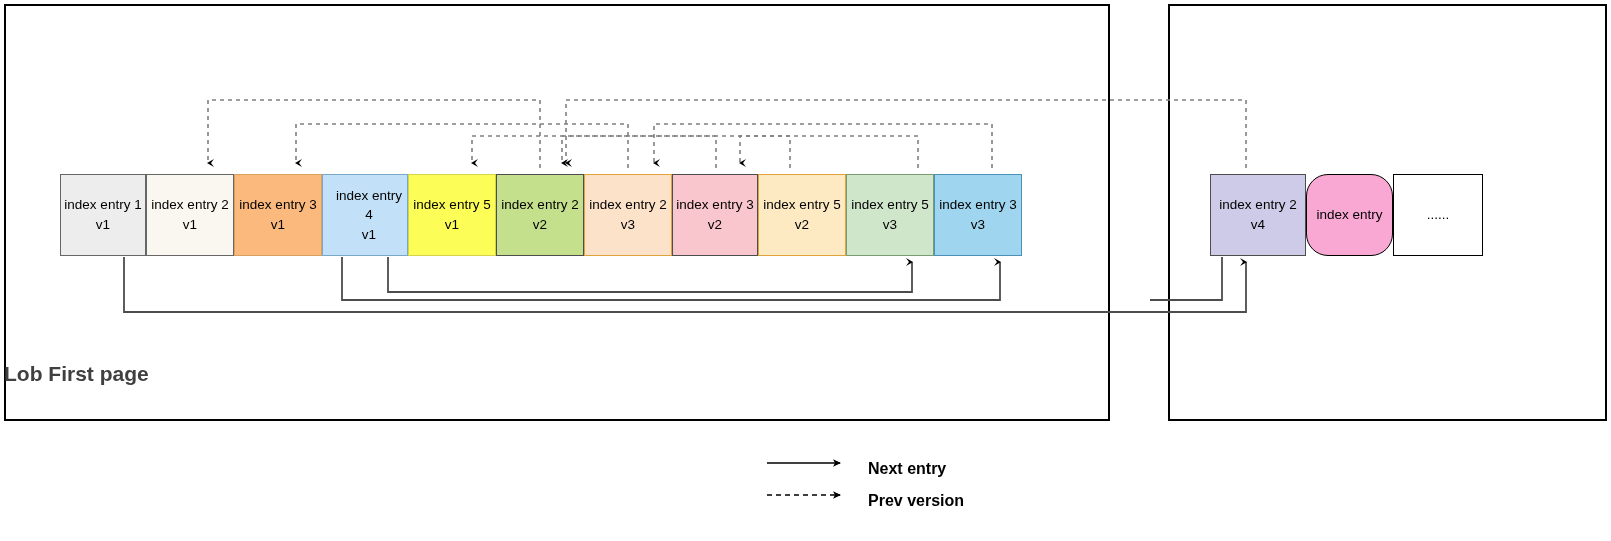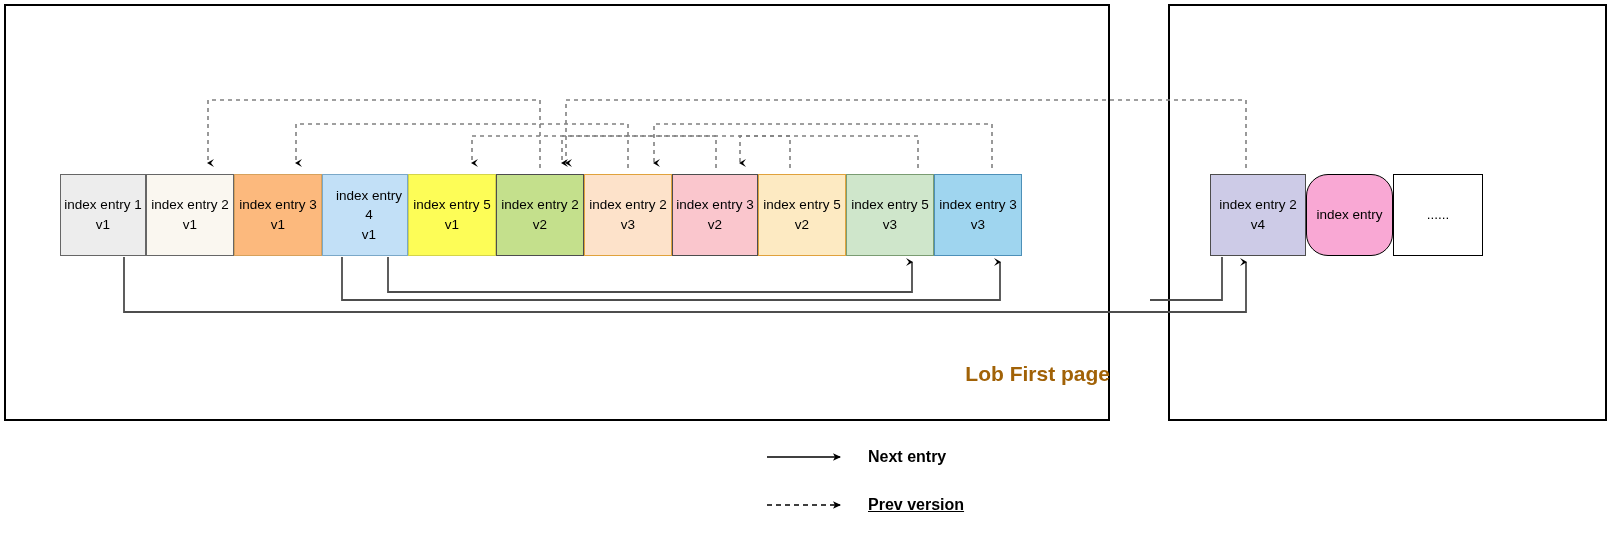--- a/index.html
+++ b/index.html
@@ -32,23 +32,23 @@
   #index-page-frame {
     left: 1168px;
     top: 4px;
     width: 439px;
     height: 417px;
   }
   .page-caption {
     position: absolute;
     font-size: 21px;
     font-weight: bold;
-    color: #a16207;
+    color: #404040;
     white-space: pre;
-    text-align: right;
+    text-align: left;
   }
   #first-page-caption {
     left: 4px;
     top: 362px;
     width: 1106px;
   }
   #index-page-caption {
     left: 1168px;
     top: 352px;
     width: 439px;
@@ -78,27 +78,28 @@
     width: 1611px;
     height: 541px;
     pointer-events: none;
   }
   .legend-row {
     position: absolute;
     display: flex;
     align-items: center;
   }
   #legend-next { left: 766px; top: 448px; }
-  #legend-prev { left: 766px; top: 496px; text-decoration: underline; }
+  #legend-prev { left: 766px; top: 480px; }
   .legend-text {
     font-size: 16px;
     font-weight: bold;
     color: #000000;
     margin-left: 16px;
     white-space: pre;
+    margin-top: 12px;
   }
   .legend-arrow-svg { display: block; }
 </style>
 </head>
 <body>
 
 <div id="canvas">
 
   <div class="page-frame" id="first-page-frame"></div>
   <div class="page-frame" id="index-page-frame"></div>

